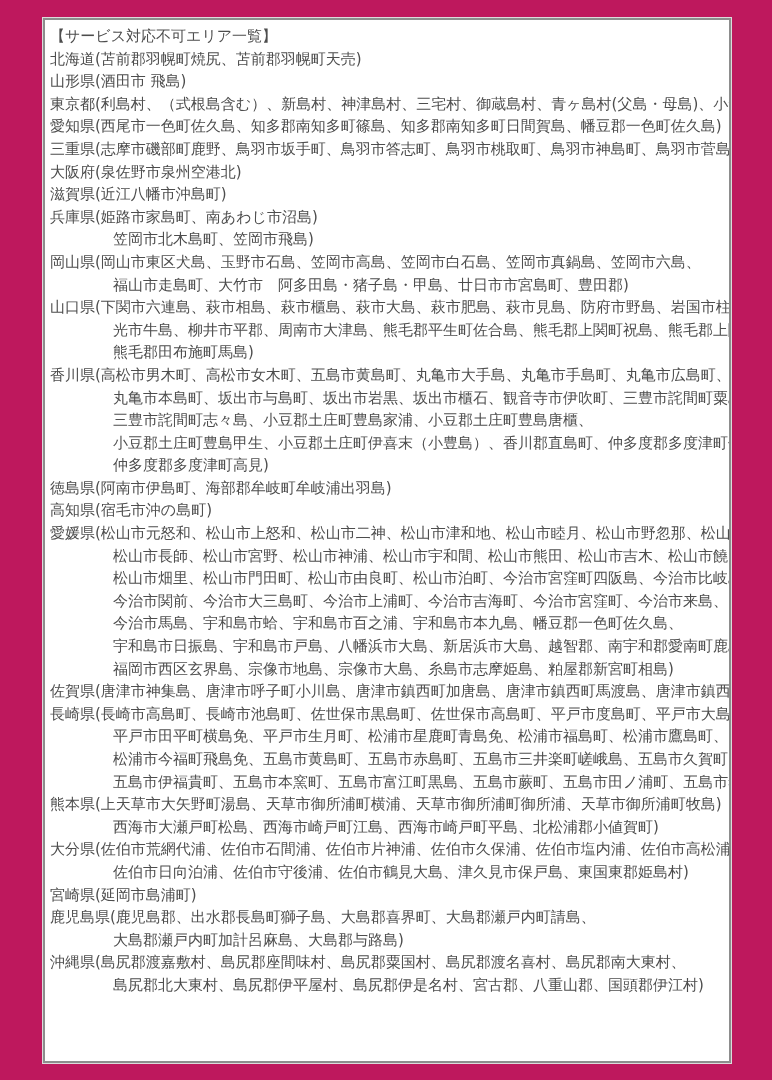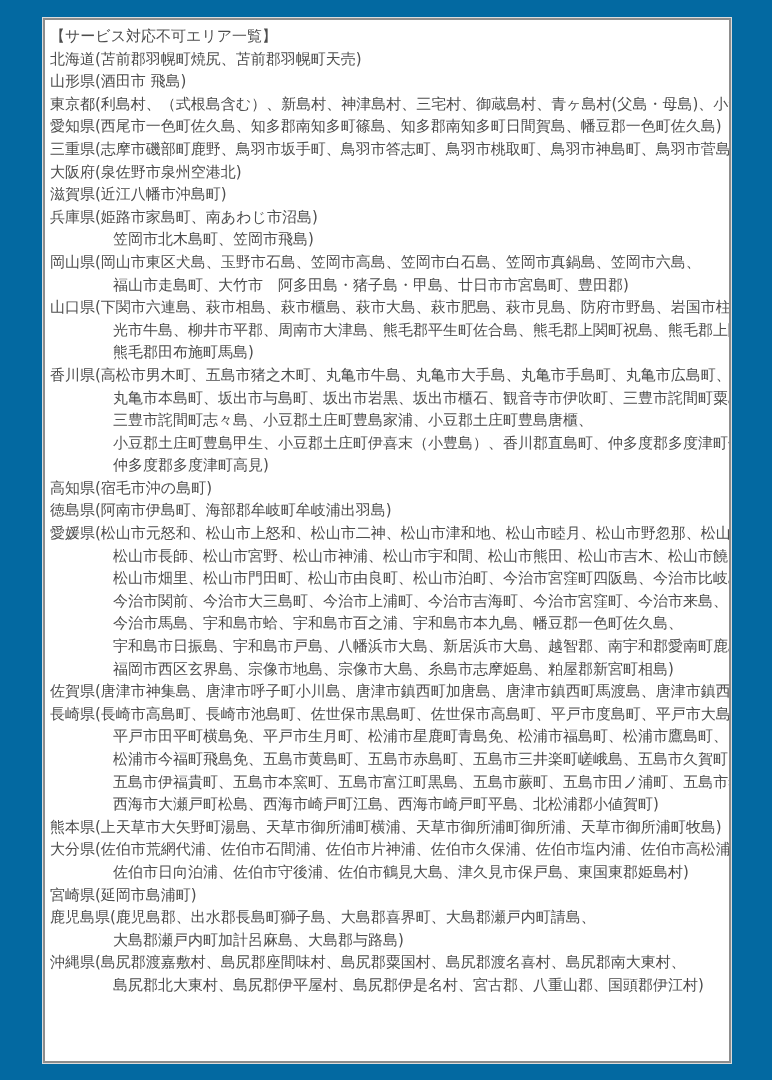--- a/index.html
+++ b/index.html
@@ -7,21 +7,21 @@
     padding: 0;
     background: #ffffff;
     width: 772px;
     height: 1080px;
     font-family: "DejaVu Sans", "Liberation Sans", sans-serif;
   }
   .page {
     position: relative;
     width: 772px;
     height: 1080px;
-    background: #0369a1;
+    background: #be185d;
     overflow: hidden;
   }
   .box {
     position: absolute;
     left: 43px;
     top: 18px;
     width: 688px;
     height: 1045px;
     box-sizing: border-box;
     border: 2px solid #8d8d8d;
@@ -59,41 +59,41 @@
         <div class="line">三重県(志摩市磯部町鹿野、鳥羽市坂手町、鳥羽市答志町、鳥羽市桃取町、鳥羽市神島町、鳥羽市菅島町)</div>
         <div class="line">大阪府(泉佐野市泉州空港北)</div>
         <div class="line">滋賀県(近江八幡市沖島町)</div>
         <div class="line">兵庫県(姫路市家島町、南あわじ市沼島)</div>
         <div class="line indent">笠岡市北木島町、笠岡市飛島)</div>
         <div class="line">岡山県(岡山市東区犬島、玉野市石島、笠岡市高島、笠岡市白石島、笠岡市真鍋島、笠岡市六島、</div>
         <div class="line indent">福山市走島町、大竹市　阿多田島・猪子島・甲島、廿日市市宮島町、豊田郡)</div>
         <div class="line">山口県(下関市六連島、萩市相島、萩市櫃島、萩市大島、萩市肥島、萩市見島、防府市野島、岩国市柱島、</div>
         <div class="line indent">光市牛島、柳井市平郡、周南市大津島、熊毛郡平生町佐合島、熊毛郡上関町祝島、熊毛郡上関町八島</div>
         <div class="line indent">熊毛郡田布施町馬島)</div>
-        <div class="line">香川県(高松市男木町、五島市猪之木町、丸亀市牛島、丸亀市大手島、丸亀市手島町、丸亀市広島町、</div>
+        <div class="line">香川県(高松市男木町、高松市女木町、五島市黄島町、丸亀市大手島、丸亀市手島町、丸亀市広島町、</div>
         <div class="line indent">丸亀市本島町、坂出市与島町、坂出市岩黒、坂出市櫃石、観音寺市伊吹町、三豊市詫間町粟島、</div>
         <div class="line indent">三豊市詫間町志々島、小豆郡土庄町豊島家浦、小豆郡土庄町豊島唐櫃、</div>
         <div class="line indent">小豆郡土庄町豊島甲生、小豆郡土庄町伊喜末（小豊島）、香川郡直島町、仲多度郡多度津町佐柳、</div>
         <div class="line indent">仲多度郡多度津町高見)</div>
+        <div class="line">徳島県(阿南市伊島町、海部郡牟岐町牟岐浦出羽島)</div>
         <div class="line">高知県(宿毛市沖の島町)</div>
-        <div class="line">徳島県(阿南市伊島町、海部郡牟岐町牟岐浦出羽島)</div>
         <div class="line">愛媛県(松山市元怒和、松山市上怒和、松山市二神、松山市津和地、松山市睦月、松山市野忽那、松山市小浜</div>
         <div class="line indent">松山市長師、松山市宮野、松山市神浦、松山市宇和間、松山市熊田、松山市吉木、松山市饒、</div>
         <div class="line indent">松山市畑里、松山市門田町、松山市由良町、松山市泊町、今治市宮窪町四阪島、今治市比岐島、</div>
         <div class="line indent">今治市関前、今治市大三島町、今治市上浦町、今治市吉海町、今治市宮窪町、今治市来島、</div>
         <div class="line indent">今治市馬島、宇和島市蛤、宇和島市百之浦、宇和島市本九島、幡豆郡一色町佐久島、</div>
         <div class="line indent">宇和島市日振島、宇和島市戸島、八幡浜市大島、新居浜市大島、越智郡、南宇和郡愛南町鹿島)</div>
         <div class="line indent">福岡市西区玄界島、宗像市地島、宗像市大島、糸島市志摩姫島、粕屋郡新宮町相島)</div>
         <div class="line">佐賀県(唐津市神集島、唐津市呼子町小川島、唐津市鎮西町加唐島、唐津市鎮西町馬渡島、唐津市鎮西町松島</div>
         <div class="line">長崎県(長崎市高島町、長崎市池島町、佐世保市黒島町、佐世保市高島町、平戸市度島町、平戸市大島村、</div>
         <div class="line indent">平戸市田平町横島免、平戸市生月町、松浦市星鹿町青島免、松浦市福島町、松浦市鷹島町、</div>
         <div class="line indent">松浦市今福町飛島免、五島市黄島町、五島市赤島町、五島市三井楽町嵯峨島、五島市久賀町、</div>
         <div class="line indent">五島市伊福貴町、五島市本窯町、五島市富江町黒島、五島市蕨町、五島市田ノ浦町、五島市猪之木町</div>
+        <div class="line">熊本県(上天草市大矢野町湯島、天草市御所浦町横浦、天草市御所浦町御所浦、天草市御所浦町牧島)</div>
         <div class="line indent">西海市大瀬戸町松島、西海市崎戸町江島、西海市崎戸町平島、北松浦郡小値賀町)</div>
-        <div class="line">熊本県(上天草市大矢野町湯島、天草市御所浦町横浦、天草市御所浦町御所浦、天草市御所浦町牧島)</div>
         <div class="line">大分県(佐伯市荒網代浦、佐伯市石間浦、佐伯市片神浦、佐伯市久保浦、佐伯市塩内浦、佐伯市高松浦、</div>
         <div class="line indent">佐伯市日向泊浦、佐伯市守後浦、佐伯市鶴見大島、津久見市保戸島、東国東郡姫島村)</div>
         <div class="line">宮崎県(延岡市島浦町)</div>
         <div class="line">鹿児島県(鹿児島郡、出水郡長島町獅子島、大島郡喜界町、大島郡瀬戸内町請島、</div>
         <div class="line indent">大島郡瀬戸内町加計呂麻島、大島郡与路島)</div>
         <div class="line">沖縄県(島尻郡渡嘉敷村、島尻郡座間味村、島尻郡粟国村、島尻郡渡名喜村、島尻郡南大東村、</div>
         <div class="line indent">島尻郡北大東村、島尻郡伊平屋村、島尻郡伊是名村、宮古郡、八重山郡、国頭郡伊江村)</div>
       </div>
   </div>
 </div>

